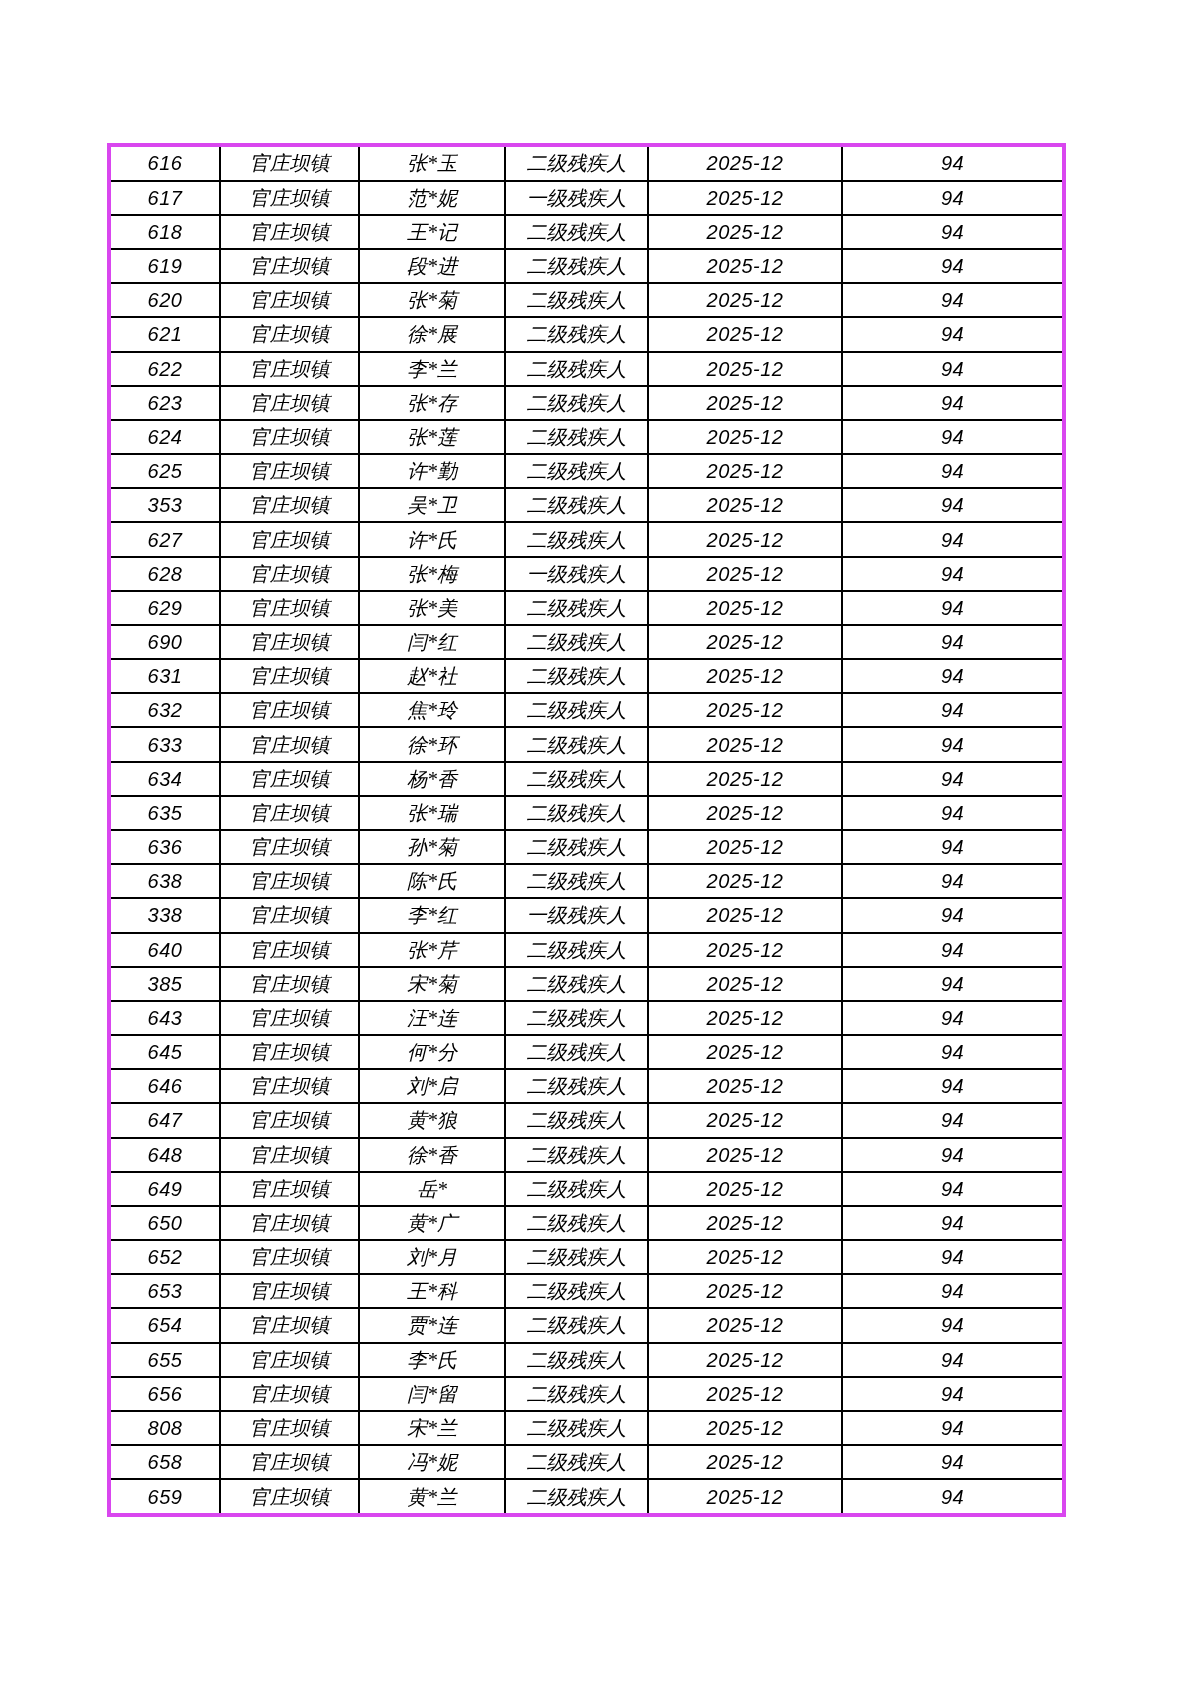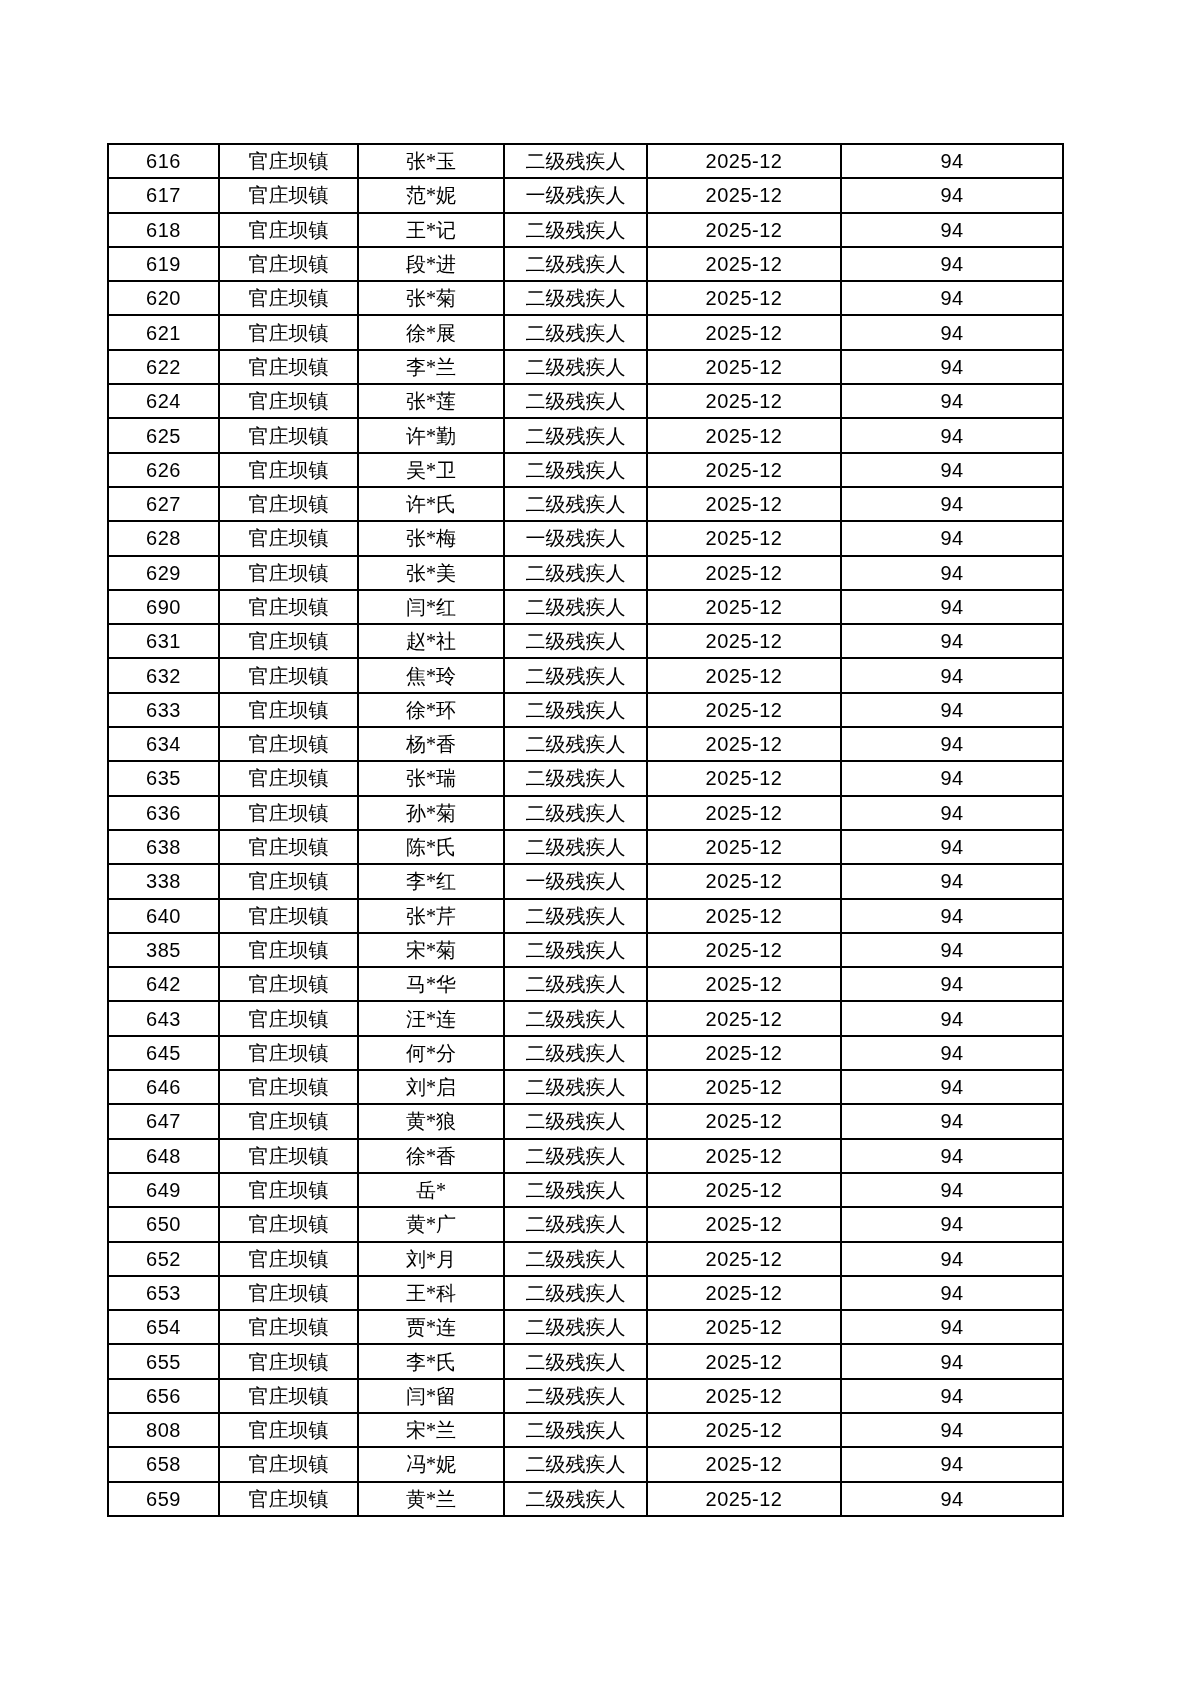--- a/index.html
+++ b/index.html
@@ -18,21 +18,22 @@
     color: #000;
   }
   table.roster {
     position: absolute;
     left: 107px;
     top: 143px;
     width: 955px;
     height: 1374px;
     border-collapse: collapse;
     table-layout: fixed;
-    border: 1px solid #d946ef;
+    border: 4px solid #d946ef;
+    font-style: italic;
   }
   table.roster td {
     border: 2px solid #000;
     text-align: center;
     vertical-align: middle;
     padding: 0;
     overflow: hidden;
     white-space: nowrap;
     font-size: 20px;
     line-height: 1;
@@ -111,37 +112,45 @@
         </tr>
         <tr>
           <td class="num">622</td>
           <td class="cjk">官庄坝镇</td>
           <td class="cjk">李*兰</td>
           <td class="cjk">二级残疾人</td>
           <td class="num">2025-12</td>
           <td class="num">94</td>
         </tr>
         <tr>
+          <td class="num">623</td>
+          <td class="cjk">官庄坝镇</td>
+          <td class="cjk">张*存</td>
+          <td class="cjk">二级残疾人</td>
+          <td class="num">2025-12</td>
+          <td class="num">94</td>
+        </tr>
+        <tr>
           <td class="num">624</td>
           <td class="cjk">官庄坝镇</td>
           <td class="cjk">张*莲</td>
           <td class="cjk">二级残疾人</td>
           <td class="num">2025-12</td>
           <td class="num">94</td>
         </tr>
         <tr>
           <td class="num">625</td>
           <td class="cjk">官庄坝镇</td>
           <td class="cjk">许*勤</td>
           <td class="cjk">二级残疾人</td>
           <td class="num">2025-12</td>
           <td class="num">94</td>
         </tr>
         <tr>
-          <td class="num">626</td>
+          <td class="num">353</td>
           <td class="cjk">官庄坝镇</td>
           <td class="cjk">吴*卫</td>
           <td class="cjk">二级残疾人</td>
           <td class="num">2025-12</td>
           <td class="num">94</td>
         </tr>
         <tr>
           <td class="num">627</td>
           <td class="cjk">官庄坝镇</td>
           <td class="cjk">许*氏</td>
@@ -242,28 +251,20 @@
           <td class="cjk">官庄坝镇</td>
           <td class="cjk">张*芹</td>
           <td class="cjk">二级残疾人</td>
           <td class="num">2025-12</td>
           <td class="num">94</td>
         </tr>
         <tr>
           <td class="num">385</td>
           <td class="cjk">官庄坝镇</td>
           <td class="cjk">宋*菊</td>
-          <td class="cjk">二级残疾人</td>
-          <td class="num">2025-12</td>
-          <td class="num">94</td>
-        </tr>
-        <tr>
-          <td class="num">642</td>
-          <td class="cjk">官庄坝镇</td>
-          <td class="cjk">马*华</td>
           <td class="cjk">二级残疾人</td>
           <td class="num">2025-12</td>
           <td class="num">94</td>
         </tr>
         <tr>
           <td class="num">643</td>
           <td class="cjk">官庄坝镇</td>
           <td class="cjk">汪*连</td>
           <td class="cjk">二级残疾人</td>
           <td class="num">2025-12</td>

